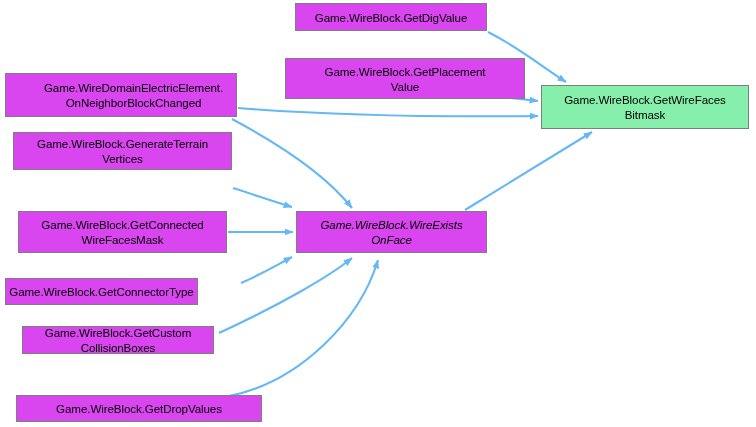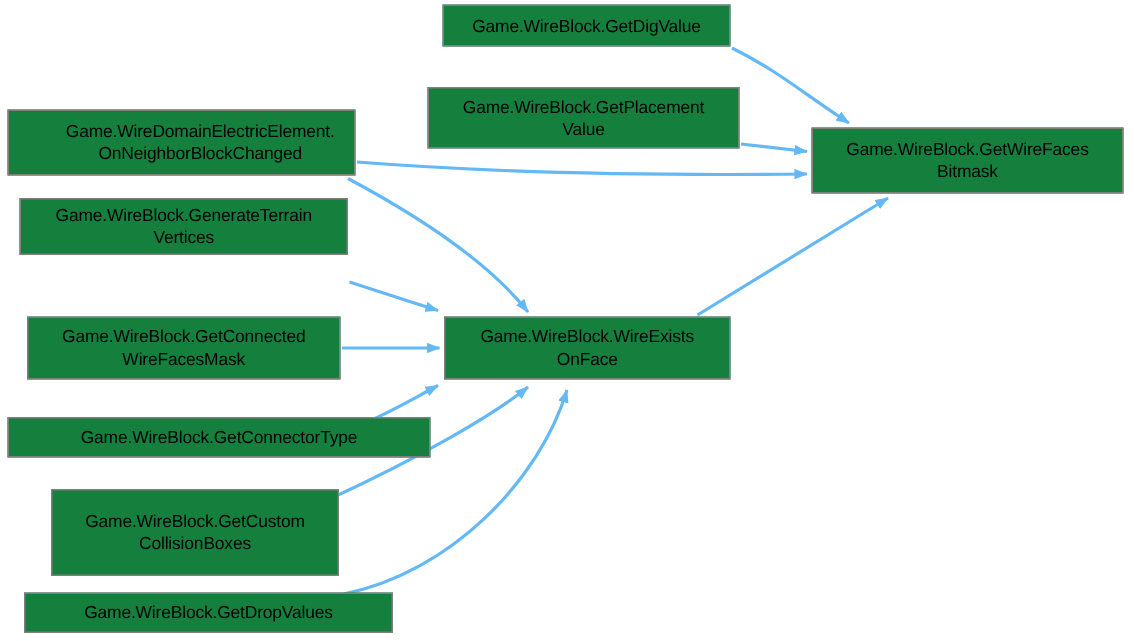--- a/index.html
+++ b/index.html
@@ -20,35 +20,35 @@
     left: 0;
     top: 0;
     width: 756px;
     height: 427px;
     pointer-events: none;
   }
   .node {
     position: absolute;
     box-sizing: border-box;
     border: 1px solid #7f7f7f;
-    background: #15803d;
+    background: #d946ef;
     color: #000000;
     display: flex;
     align-items: center;
     justify-content: center;
     text-align: center;
     font-size: 11.6px;
     line-height: 15px;
     letter-spacing: -0.1px;
     white-space: pre-line;
     padding: 0 3px;
     z-index: 5;
   }
   .node.highlight {
-    background: #15803d;
+    background: #86efac;
     text-align: center;
   }
 </style>
 </head>
 <body>
 
 <div id="graph-root">
 
   <svg id="edge-layer" width="756" height="427" viewBox="0 0 756 427">
     <defs>
@@ -66,38 +66,38 @@
       <path d="M 233,188 C 258,196 272,201 292,207"></path>
       <path d="M 228,232 L 293,232"></path>
       <path d="M 241,283 C 262,274 275,266 292,257"></path>
       <path d="M 219,333 C 280,305 330,276 352,258"></path>
       <path d="M 229,396 C 300,382 360,320 378,260"></path>
     </g>
   </svg>
 
   <div class="node" style="left:295px; top:3px; width:192px; height:28px;">Game.WireBlock.GetDigValue</div>
 
-  <div class="node" style="left:285px; top:58px; width:208px; height:41px;">Game.WireBlock.GetPlacement
+  <div class="node" style="left:285px; top:58px; width:240px; height:41px;">Game.WireBlock.GetPlacement
 Value</div>
 
   <div class="node highlight" style="left:541px; top:85px; width:208px; height:44px;">Game.WireBlock.GetWireFaces
 Bitmask</div>
 
   <div class="node" style="left:5px; top:73px; width:232px; height:44px;padding-left:28px;">Game.WireDomainElectricElement.
 OnNeighborBlockChanged</div>
 
   <div class="node" style="left:13px; top:132px; width:219px; height:38px;">Game.WireBlock.GenerateTerrain
 Vertices</div>
 
   <div class="node" style="left:18px; top:211px; width:209px; height:42px;text-align:center;">Game.WireBlock.GetConnected
 WireFacesMask</div>
 
-  <div class="node" style="left:296px; top:211px; width:191px; height:42px;">Game.WireBlock.WireExists
+  <div class="node" style="left:296px; top:211px; width:191px; height:42px;font-style:italic;">Game.WireBlock.WireExists
 OnFace</div>
 
-  <div class="node" style="left:5px; top:278px; width:282px; height:27px;">Game.WireBlock.GetConnectorType</div>
+  <div class="node" style="left:5px; top:278px; width:193px; height:27px;">Game.WireBlock.GetConnectorType</div>
 
-  <div class="node" style="left:34px; top:326px; width:192px; height:58px;">Game.WireBlock.GetCustom
+  <div class="node" style="left:22px; top:326px; width:192px; height:28px;">Game.WireBlock.GetCustom
 CollisionBoxes</div>
 
   <div class="node" style="left:16px; top:395px; width:246px; height:27px;">Game.WireBlock.GetDropValues</div>
 
 </div>
 
 </body></html>

